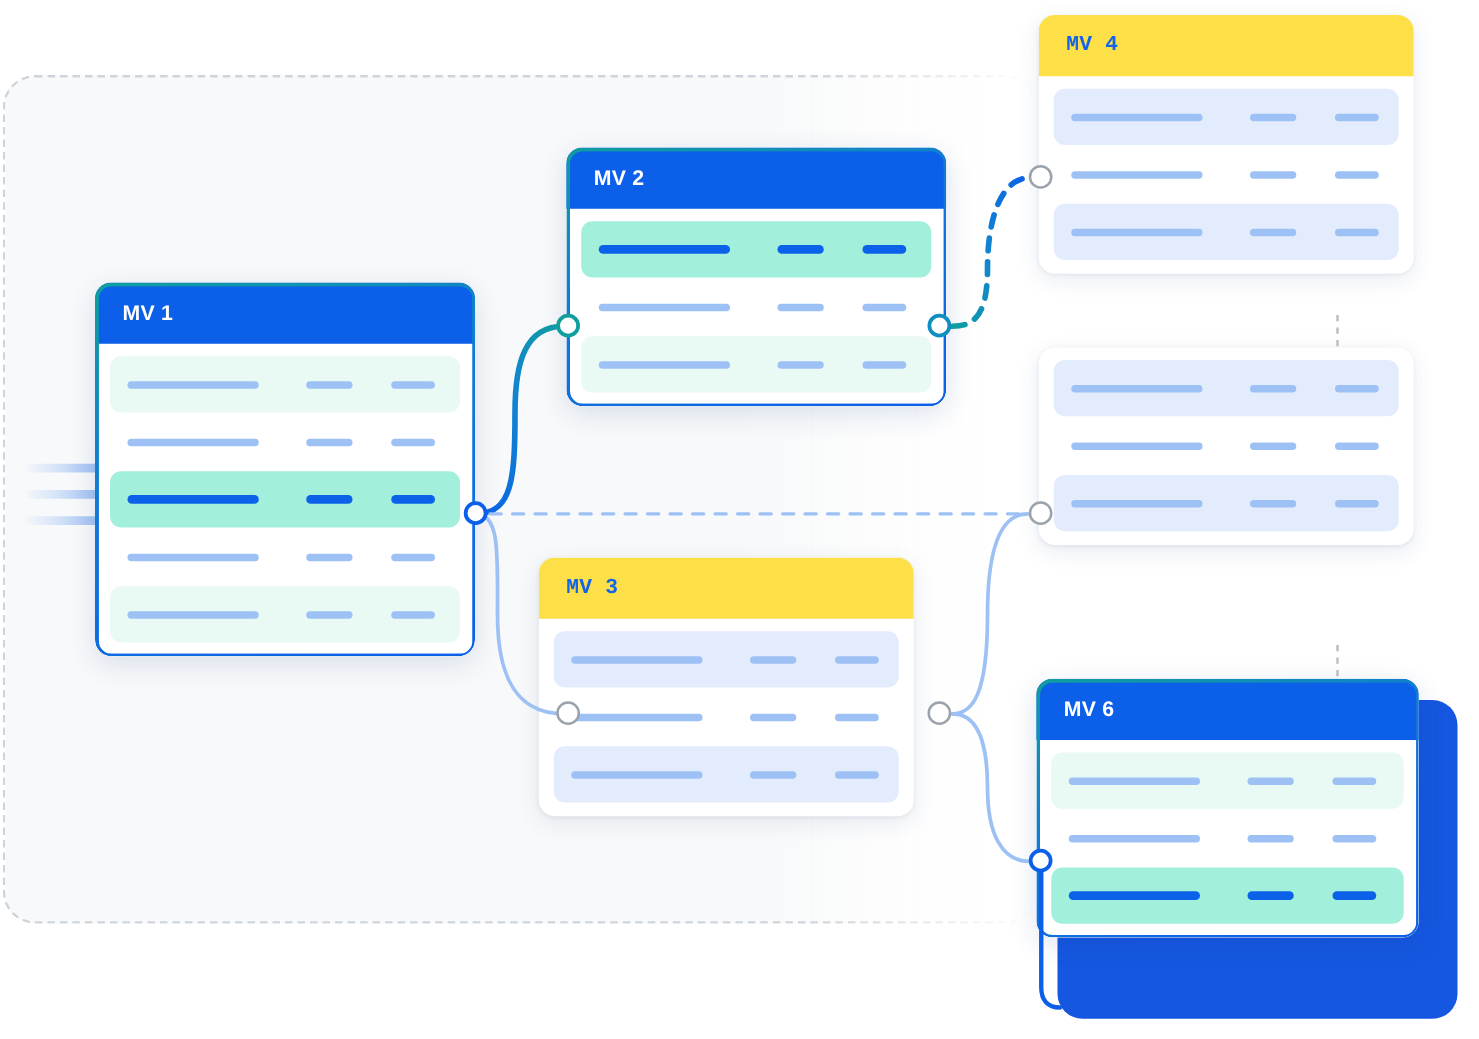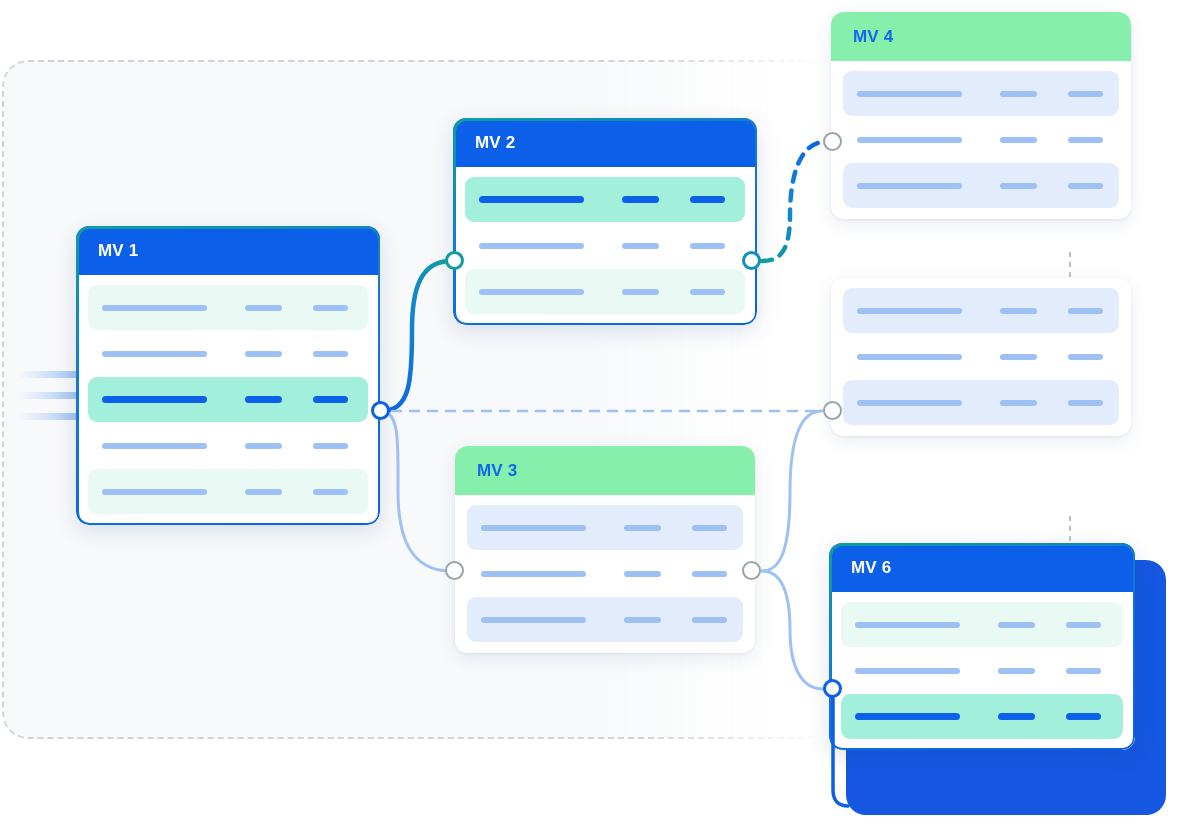--- a/index.html
+++ b/index.html
@@ -87,21 +87,21 @@
   .card-header {
     height: 49px;
     display: flex;
     align-items: center;
     padding-left: 22px;
     font-size: 17px;
     font-weight: bold;
     letter-spacing: 0.2px;
   }
   .hdr-strong { background: #0b5fe8; color: #ffffff; }
-  .hdr-soft   { background: #86efac; color: #1565e8; }
+  .hdr-soft   { background: #fde047; color: #1565e8; font-family: Liberation Mono, monospace; }
 
   .card-body { padding: 9px 0 10px 0; }
 
   .row {
     display: flex;
     align-items: center;
     height: 45px;
     margin: 1px 12px;
     padding: 0 14px;
     border-radius: 9px;
@@ -263,21 +263,21 @@
       <div class="row band-mint">
         <span class="bar b-long light"></span>
           <span class="gap-a"></span>
         <span class="bar b-mid light"></span>
           <span class="gap-b"></span>
         <span class="bar b-short light"></span>
       </div>
     </div>
   </div>
 
-  <div class="card plain" style="left:455px; top:446px; width:300px;">
+  <div class="card plain" style="left:431px; top:446px; width:300px;">
     <div class="card-header hdr-soft">
       <span>MV 3</span>
     </div>
     <div class="card-body">
       <div class="row band-blue">
         <span class="bar b-long light"></span>
           <span class="gap-a"></span>
         <span class="bar b-mid light"></span>
           <span class="gap-b"></span>
         <span class="bar b-short light"></span>

